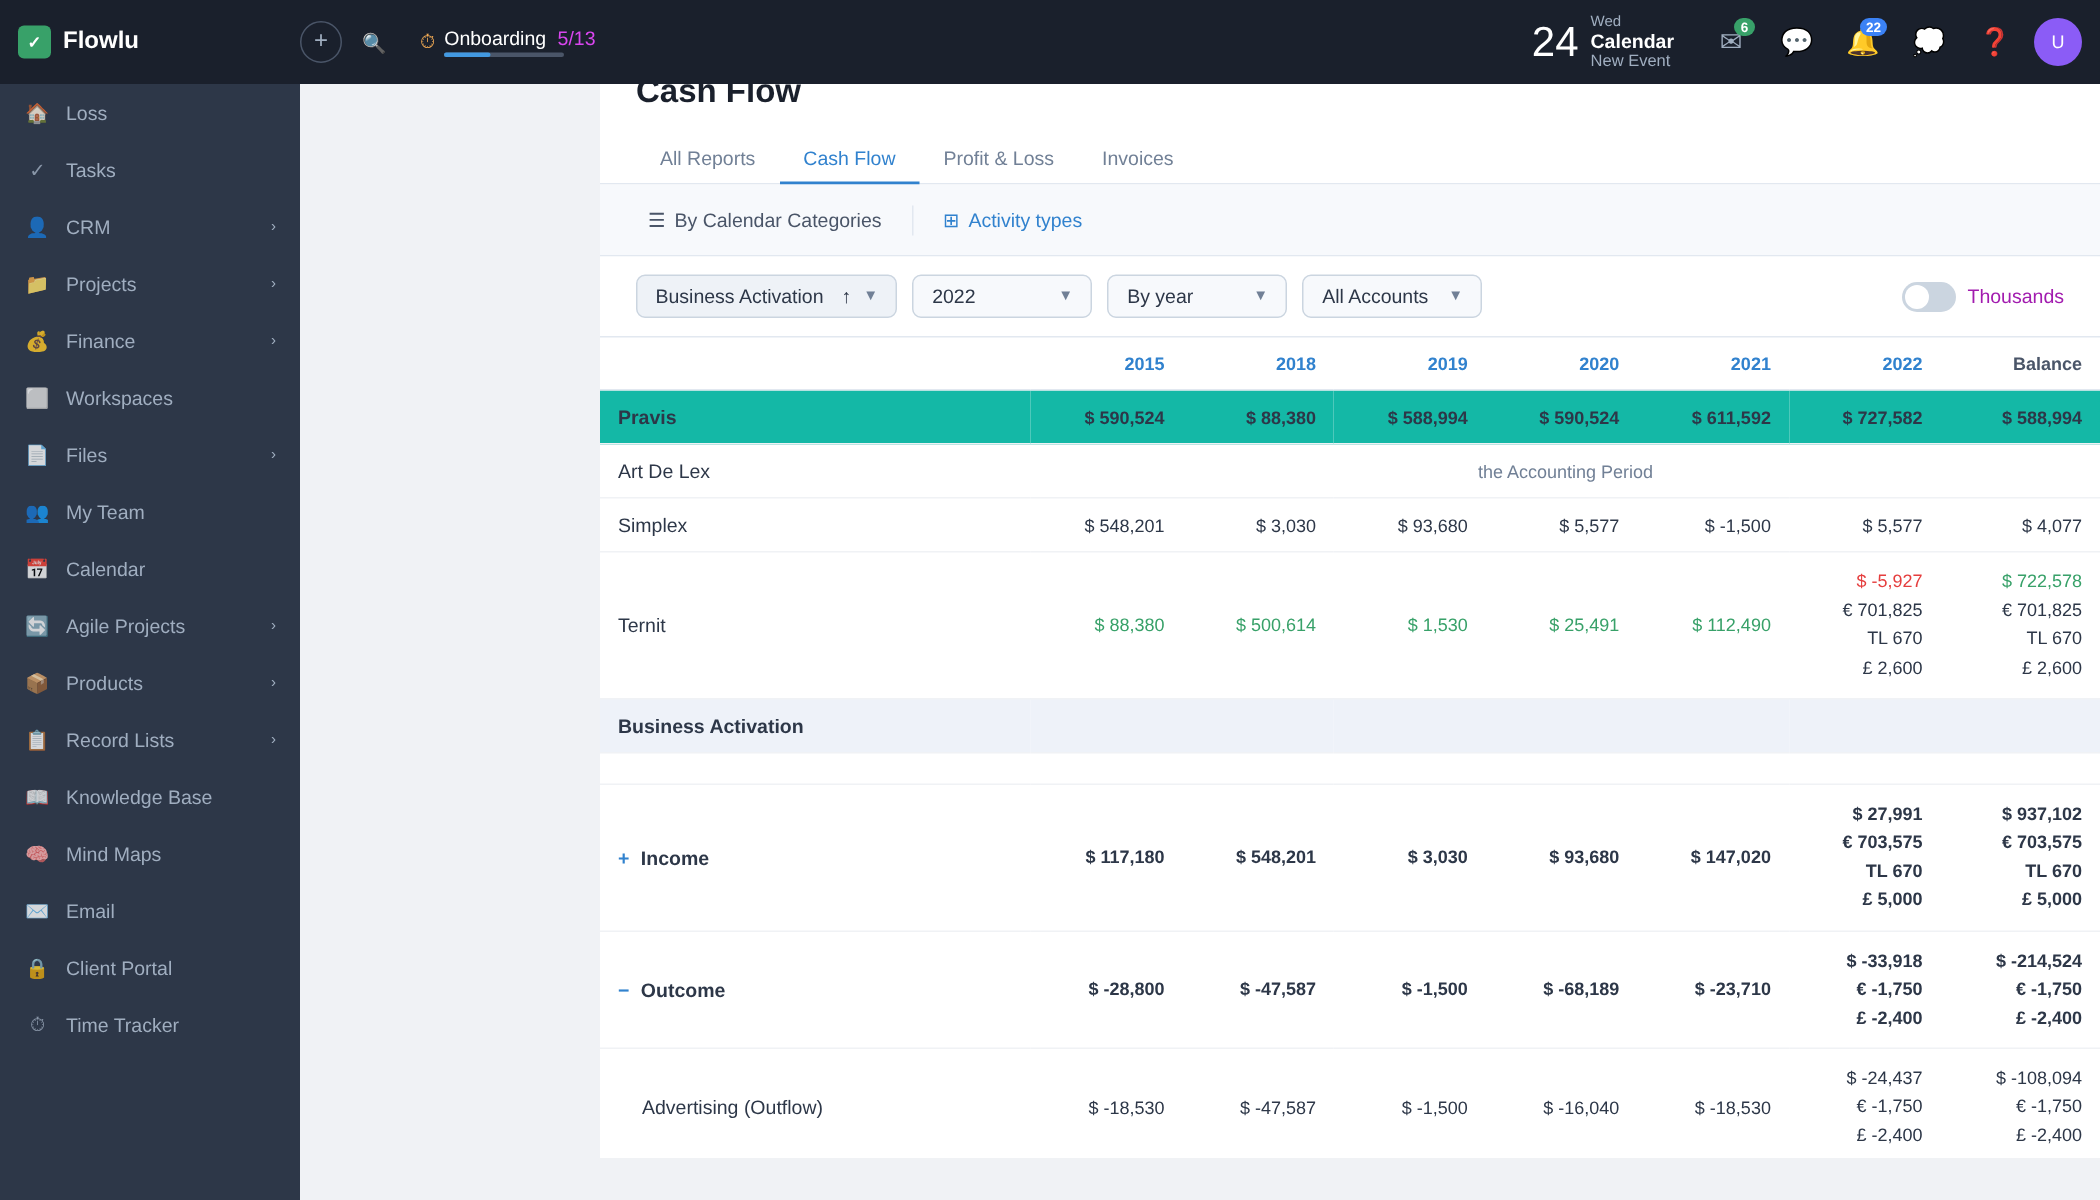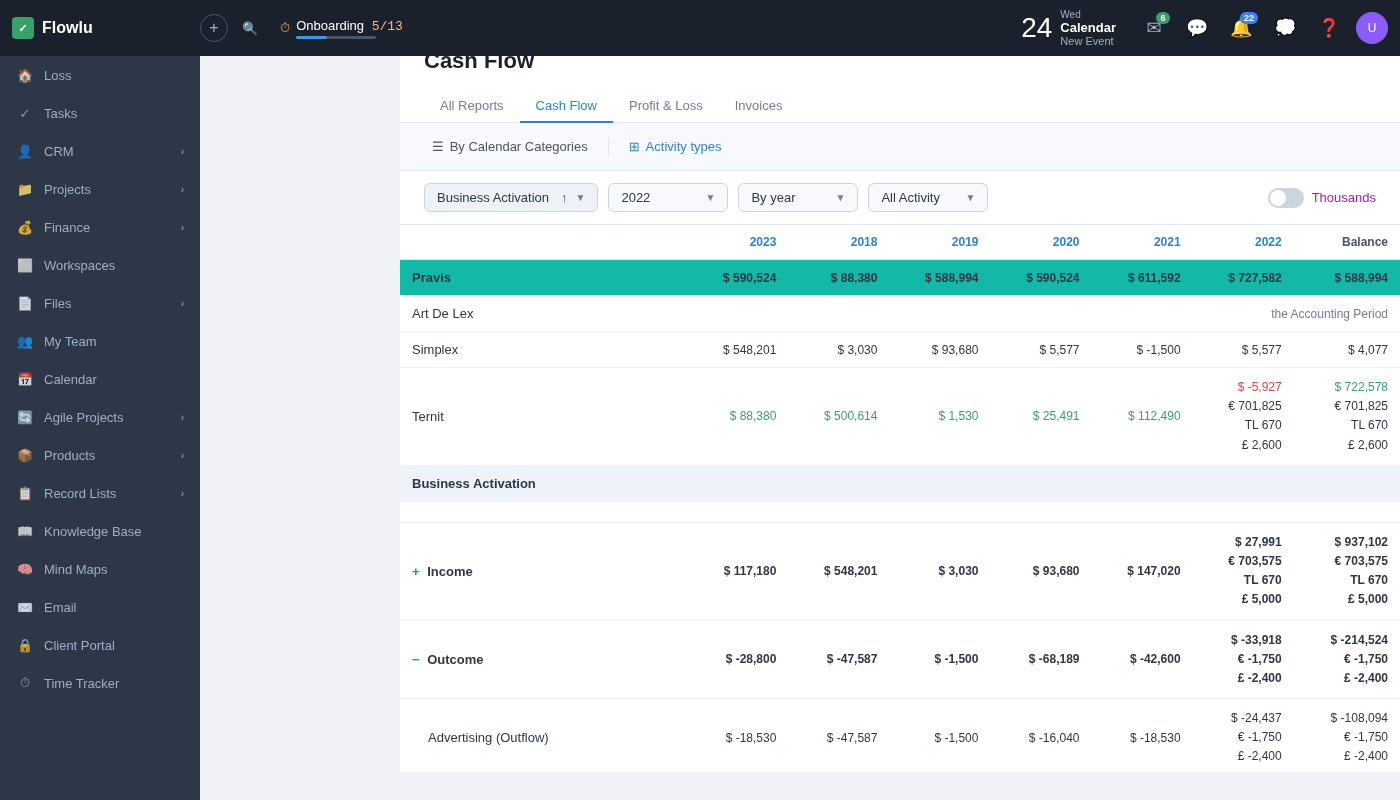--- a/index.html
+++ b/index.html
@@ -83,21 +83,21 @@
     <div class="logo-shield">✓</div>
     <span>Flowlu</span>
   </div>
   <button class="topbar-add">+</button>
   <div class="topbar-search">🔍</div>
   <div class="onboarding-btn">
     <span class="ob-icon">⏱</span>
     <div>
       <div style="font-size:13px; font-weight:500;">
         <span>Onboarding</span>
-        <span style="color:#fdba74; margin-left:4px;font-family:Liberation Mono, monospace;">5/13</span>
+        <span style="color:#d946ef; margin-left:4px;">5/13</span>
       </div>
       <div class="onboarding-progress">
         <div class="onboarding-progress-bar"></div>
       </div>
     </div>
   </div>
   <div class="topbar-spacer"></div>
   <div class="calendar-btn">
     <div class="cal-date">24</div>
     <div class="cal-info">
@@ -230,37 +230,37 @@
     </div>
     <div class="dropdown-btn">
       <span>2022</span>
       <span class="dd-arrow">▼</span>
     </div>
     <div class="dropdown-btn">
       <span>By year</span>
       <span class="dd-arrow">▼</span>
     </div>
     <div class="dropdown-btn">
-      <span>All Activity</span>
+      <span>All Accounts</span>
       <span class="dd-arrow">▼</span>
     </div>
     <div class="thousands-toggle">
       <div class="toggle-switch">
         <div class="toggle-knob"></div>
       </div>
       <span>Thousands</span>
     </div>
   </div>
 
   <div class="table-container">
     <table>
       <thead>
         <tr>
           <th></th>
-          <th>2023</th>
+          <th>2015</th>
           <th>2018</th>
           <th>2019</th>
           <th>2020</th>
           <th>2021</th>
           <th>2022</th>
           <th style="color:#4a5568;">Balance</th>
         </tr>
       </thead>
       <tbody>
 
@@ -272,21 +272,21 @@
           <td>$ 590,524</td>
           <td>$ 611,592</td>
           <td>$ 727,582</td>
           <td>$ 588,994</td>
         </tr>
 
         <tr>
           <td>
             Art De Lex
           </td>
-          <td colspan="7" style="color:#718096; font-size:12px; text-align:right;">the Accounting Period</td>
+          <td colspan="7" style="color:#718096; font-size:12px; text-align:center;">the Accounting Period</td>
         </tr>
 
         <tr>
           <td>Simplex</td>
           <td>$ 548,201</td>
           <td>$ 3,030</td>
           <td>$ 93,680</td>
           <td>$ 5,577</td>
           <td>$ -1,500</td>
           <td>$ 5,577</td>
@@ -343,21 +343,21 @@
 
         <tr class="outcome-row">
           <td>
             <span class="expand-btn">−</span>
             Outcome
           </td>
           <td>$ -28,800</td>
           <td>$ -47,587</td>
           <td>$ -1,500</td>
           <td>$ -68,189</td>
-          <td>$ -42,600</td>
+          <td>$ -23,710</td>
           <td class="multi-currency">
             $ -33,918<br>€ -1,750<br>£ -2,400
           </td>
           <td class="multi-currency">
             $ -214,524<br>€ -1,750<br>£ -2,400
           </td>
         </tr>
 
         <tr>
           <td style="padding-left: 28px;">Advertising (Outflow)</td>

